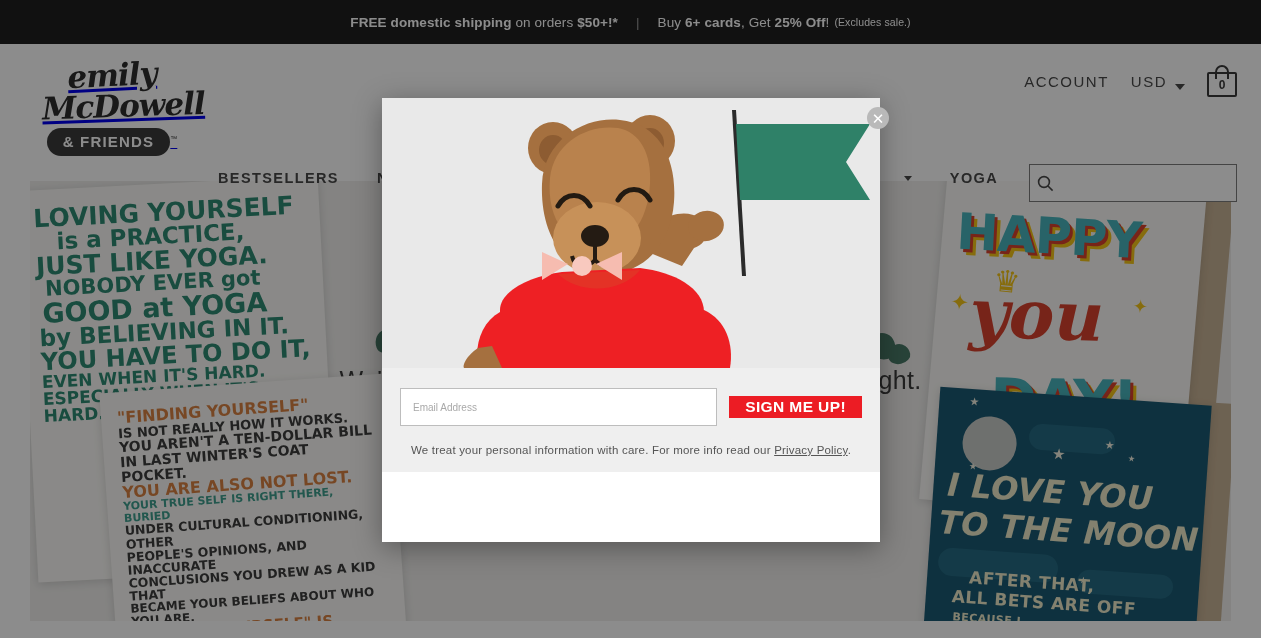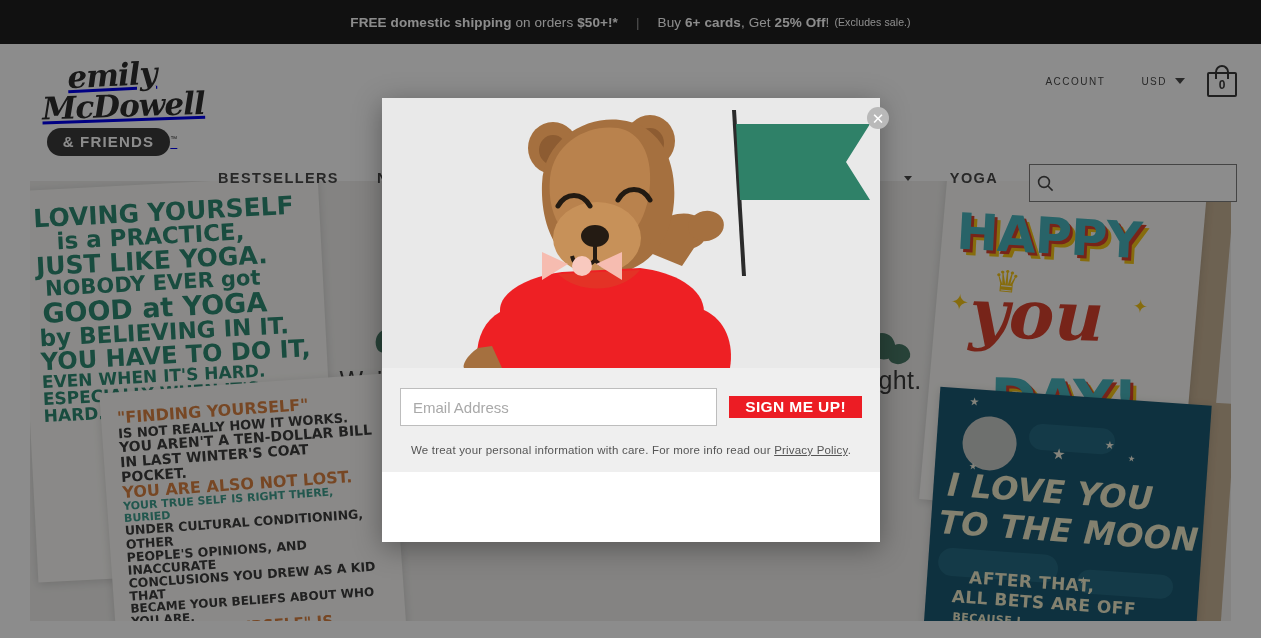--- a/index.html
+++ b/index.html
@@ -54,23 +54,23 @@
     color:#4a4a4a; text-decoration:none; white-space:nowrap;
     display:flex; align-items:center; gap:7px;
   }
   .nav .caret {
     width:0;height:0;border-left:4px solid transparent;border-right:4px solid transparent;
     border-top:5px solid #4a4a4a; display:inline-block;
   }
 
   .utility { position:absolute; right:24px; top:21px; display:flex; align-items:center; gap:22px; }
   .utility .link {
-    font-size:10px; letter-spacing:1.5px; color:#4a4a4a; text-decoration:none;margin-left:14px;
-  }
-  .cur { display:flex; align-items:center; gap:8px; }
+    font-size:15px; letter-spacing:1.5px; color:#4a4a4a; text-decoration:none;
+  }
+  .cur { display:flex; align-items:flex-end; gap:8px; }
   .cur .caret2 { width:0;height:0;border-left:5px solid transparent;border-right:5px solid transparent;border-top:6px solid #4a4a4a; }
   .bag {
     position:relative; width:30px; height:32px;
   }
   .bagbox { position:absolute; bottom:0; left:0; width:30px; height:25px; border:2px solid #3a3a3a; border-radius:2px;
             display:flex; align-items:center; justify-content:center; font-size:12px; font-weight:700; color:#3a3a3a; }
   .baghandle { position:absolute; top:0; left:8px; width:14px; height:14px; border:2px solid #3a3a3a;
                border-bottom:none; border-radius:7px 7px 0 0; }
 
   .search {
@@ -153,21 +153,21 @@
   .modal-headline .l1, .modal-headline .l2 {
     font-size:21px; font-weight:700; letter-spacing:2.2px; line-height:30px;
   }
   .modal-headline .hl { color:#e08a6e; }
 
   .modal-form {
     background:#efefef; padding:20px 18px 8px; display:flex; gap:12px; align-items:center;
   }
   .modal-form input[type=email] {
     flex:1; height:38px; border:1px solid #bdbdbd; background:#fff; outline:none;
-    padding:0 12px; font-size:15px; color:#666;
+    padding:0 12px; font-size:10px; color:#666;
     font-family:"Liberation Sans", sans-serif;
   }
   .modal-form input[type=email]::placeholder { color:#a9a9a9; }
   .signup {
     height:22px; padding:0 16px; background:#ec1c24; color:#fff; border:none; cursor:pointer;
     font-size:15.5px; font-weight:700; letter-spacing:.4px;
     font-family:"Liberation Sans", sans-serif;
   }
   .fineprint {
     background:#efefef; padding:10px 18px 16px; text-align:center;

